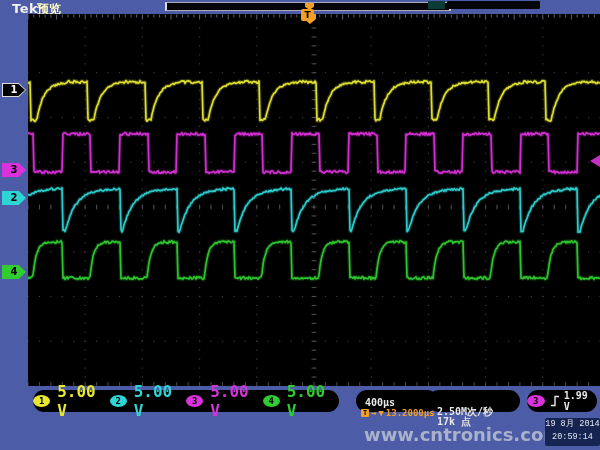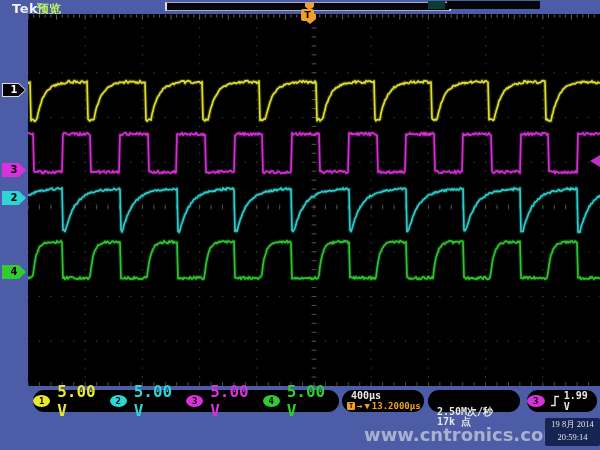--- a/index.html
+++ b/index.html
@@ -3,21 +3,21 @@
 <meta charset="utf-8">
 <style>
   html,body{margin:0;padding:0}
   body{
     width:600px;height:450px;position:relative;overflow:hidden;
     background:#4c5ca6;
     font-family:"DejaVu Sans","Liberation Sans",sans-serif;
   }
   
   .brand{position:absolute;left:12px;top:1px;font-size:13px;font-weight:bold;color:#f2f2f2;letter-spacing:.5px}
-  .mode-label{position:absolute;left:37px;top:1px;font-size:12px;font-weight:bold;color:#bef264}
+  .mode-label{position:absolute;left:37px;top:1px;font-size:12px;font-weight:bold;color:#fef9c3}
   .record-bar{
     position:absolute;left:165px;top:2px;width:282px;height:7px;
     background:#060608;border-top:1px solid #aab;border-bottom:1px solid #aab;
     border-left:2px solid #d8dce8;border-right:2px solid #d8dce8;
   }
   .rec-trig{position:absolute;left:138px;top:0;width:9px;height:7px;background:#f0a028;
     clip-path:polygon(0 0,100% 0,100% 55%,50% 100%,0 55%)}
   .hdr-blank{position:absolute;left:447px;top:1px;width:93px;height:8px;background:#04060a;border-radius:1px}
   .hdr-teal{position:absolute;left:428px;top:1px;width:17px;height:8px;background:#0b3c35}
   .t-flag{
@@ -40,35 +40,35 @@
     line-height:12px;font-size:10px;font-weight:bold;color:#fff;
   }
   
   .sbox{position:absolute;top:390px;height:22px;background:#000;border-radius:11px;color:#e8e8e8;
     font-family:"DejaVu Sans Mono","Liberation Mono",monospace;font-weight:bold}
   .box-ch{left:33px;width:306px;display:flex;align-items:center;justify-content:space-evenly}
   .ch-item{display:flex;align-items:center;gap:7px}
   .ch-oval{display:inline-block;width:19px;height:12px;border-radius:50%;color:#000;
     font-size:9px;text-align:center;line-height:12px}
   .ch-scale{font-size:16px}
-  .box-tb{left:342px;width:82px;padding-top:1px;box-sizing:border-box}
+  .box-tb{left:356px;width:82px;padding-top:8px;box-sizing:border-box}
   .tb-scale{font-size:10px;margin-left:9px;line-height:10px}
   .tb-trig{display:flex;align-items:center;gap:2px;margin-left:5px;color:#f0a028;font-size:9px;line-height:10px}
   .tb-trig .mini-t{width:8px;height:8px;background:#f0a028;color:#000;font-size:7px;line-height:8px;
     text-align:center;border-radius:1px;font-weight:bold}
   .box-acq{left:428px;width:92px;padding-top:17px;box-sizing:border-box}
   .acq-line{font-size:10px;margin-left:9px;line-height:10px}
   .box-trg{left:527px;width:70px;display:flex;align-items:center;justify-content:center;gap:5px}
   .trg-level{font-size:10px}
   
   .watermark{position:absolute;right:38px;top:424px;font-size:18px;font-weight:bold;color:#a9b1cd;z-index:1}
   .datetime{
     position:absolute;left:545px;top:418px;width:55px;height:28px;z-index:2;
     background:#152450;border-radius:2px;color:#e2e6f2;
-    font-family:Liberation Serif, serif;font-size:8.5px;line-height:13px;
+    font-family:Liberation Mono, monospace;font-size:8.5px;line-height:13px;
     text-align:center;
   }
 </style>
 </head>
 <body>
 
 <div class="brand">Tek</div>
 <div class="mode-label">预览</div>
 
 <div class="record-bar">

